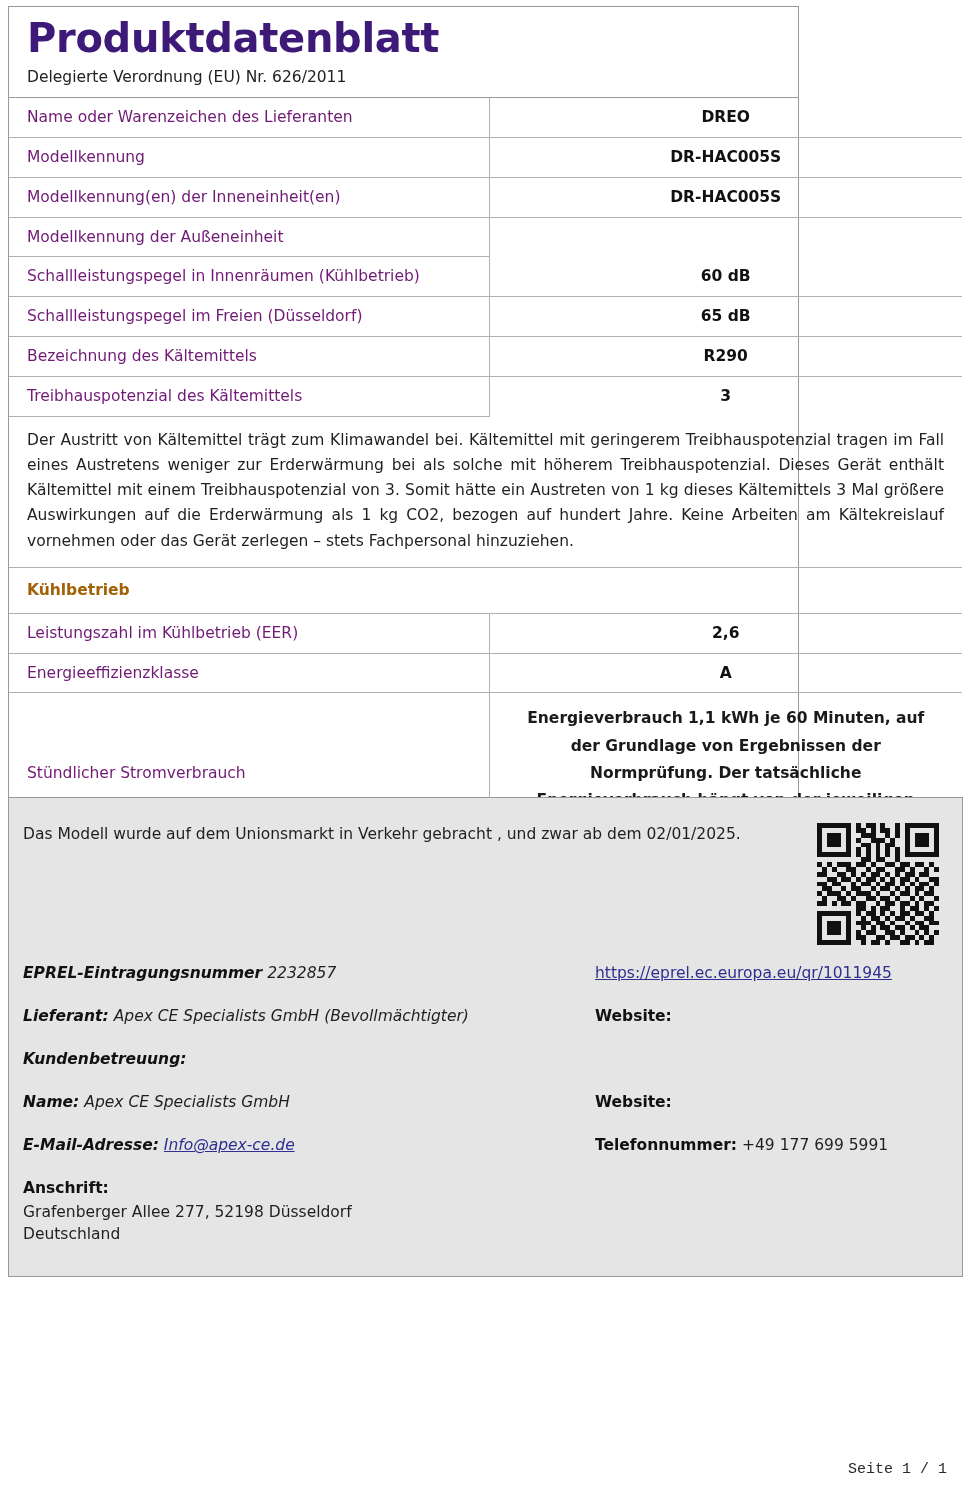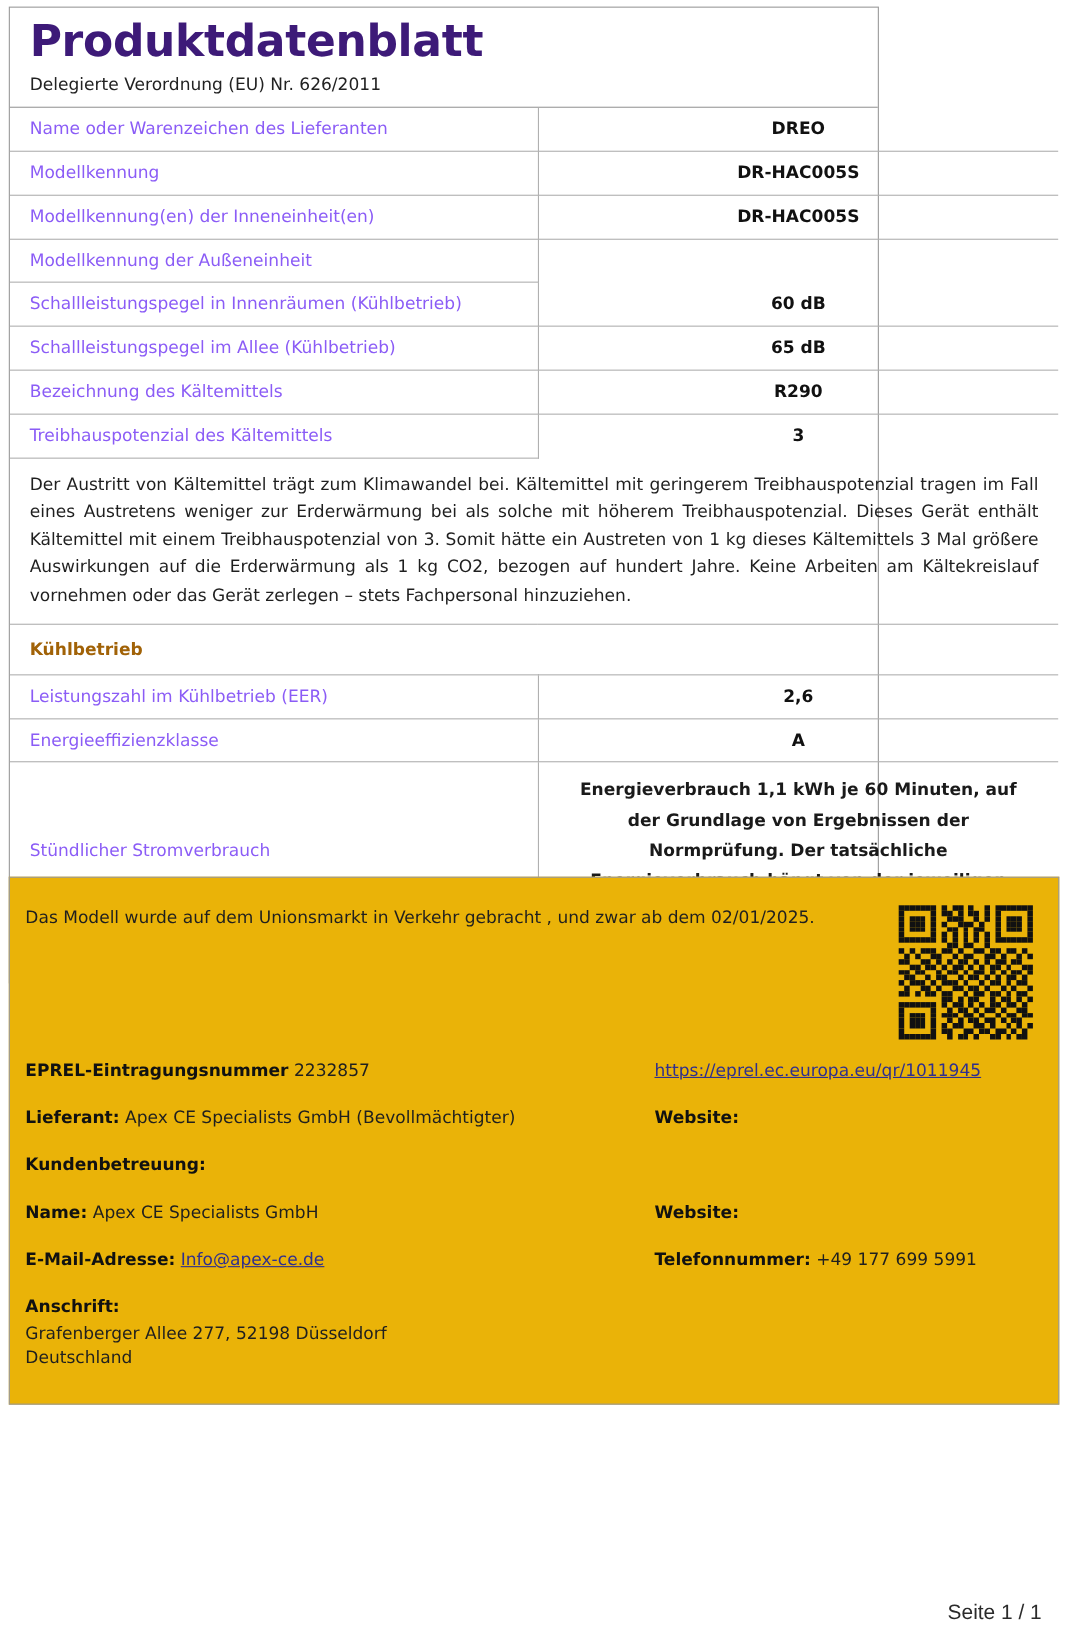--- a/index.html
+++ b/index.html
@@ -63,21 +63,21 @@
   .spec-table td {
     padding: 9px 18px;
     font-size: 15.5px;
     vertical-align: middle;
     line-height: 1.35;
   }
   .col-label { width: 480px; }
   .col-value { width: 473px; }
 
   td.label {
-    color: #8b5cf6;
+    color: #701a75;
     font-weight: normal;
     border-right: 1px solid #b0b0b0;
   }
   td.value {
     text-align: center;
     font-weight: bold;
     color: #111;
   }
   tr.bb td { border-bottom: 1px solid #b0b0b0; }
   tr.bb-left td.label { border-bottom: 1px solid #b0b0b0; }
@@ -112,21 +112,21 @@
 
   
   .info-box {
     position: absolute;
     left: 8px;
     top: 797px;
     width: 955px;
     height: 480px;
     border: 1px solid #9a9a9a;
     box-sizing: border-box;
-    background: #eab308;
+    background: #e5e5e5;
   }
   .market-line {
     position: absolute;
     left: 14px;
     top: 26px;
     font-size: 15.5px;
     color: #1f1f1f;
     line-height: 1.3;
   }
 
@@ -155,20 +155,21 @@
     min-height: 22px;
     margin-bottom: 21px;
     font-size: 15.5px;
     line-height: 1.35;
   }
   .c-left {
     position: absolute;
     left: 14px;
     top: 0;
     white-space: nowrap;
+    font-style: italic;
   }
   .c-right {
     position: absolute;
     left: 586px;
     top: 0;
     white-space: nowrap;
   }
   .k { font-weight: bold; color: #111; }
   .v { color: #1f1f1f; margin-left: 5px; }
   .lnk {
@@ -182,22 +183,22 @@
     line-height: 1.38;
     color: #1f1f1f;
   }
   .addr-block .k { display: block; margin-bottom: 3px; }
 
   
   .footer {
     position: absolute;
     right: 26px;
     bottom: 22px;
-    font-family: Liberation Sans, sans-serif;
-    font-size: 19px;
+    font-family: Liberation Mono, monospace;
+    font-size: 15px;
     color: #2b2b2b;
   }
 </style>
 </head>
 <body>
 
 <div class="page">
 
   <div class="doc-box">
 
@@ -226,21 +227,21 @@
         </tr>
         <tr class="bb-left">
           <td class="label">Modellkennung der Außeneinheit</td>
           <td class="value"></td>
         </tr>
         <tr class="bb">
           <td class="label">Schallleistungspegel in Innenräumen (Kühlbetrieb)</td>
           <td class="value">60 dB</td>
         </tr>
         <tr class="bb">
-          <td class="label">Schallleistungspegel im Allee (Kühlbetrieb)</td>
+          <td class="label">Schallleistungspegel im Freien (Düsseldorf)</td>
           <td class="value">65 dB</td>
         </tr>
         <tr class="bb">
           <td class="label">Bezeichnung des Kältemittels</td>
           <td class="value">R290</td>
         </tr>
         <tr class="bb-left">
           <td class="label">Treibhauspotenzial des Kältemittels</td>
           <td class="value">3</td>
         </tr>

